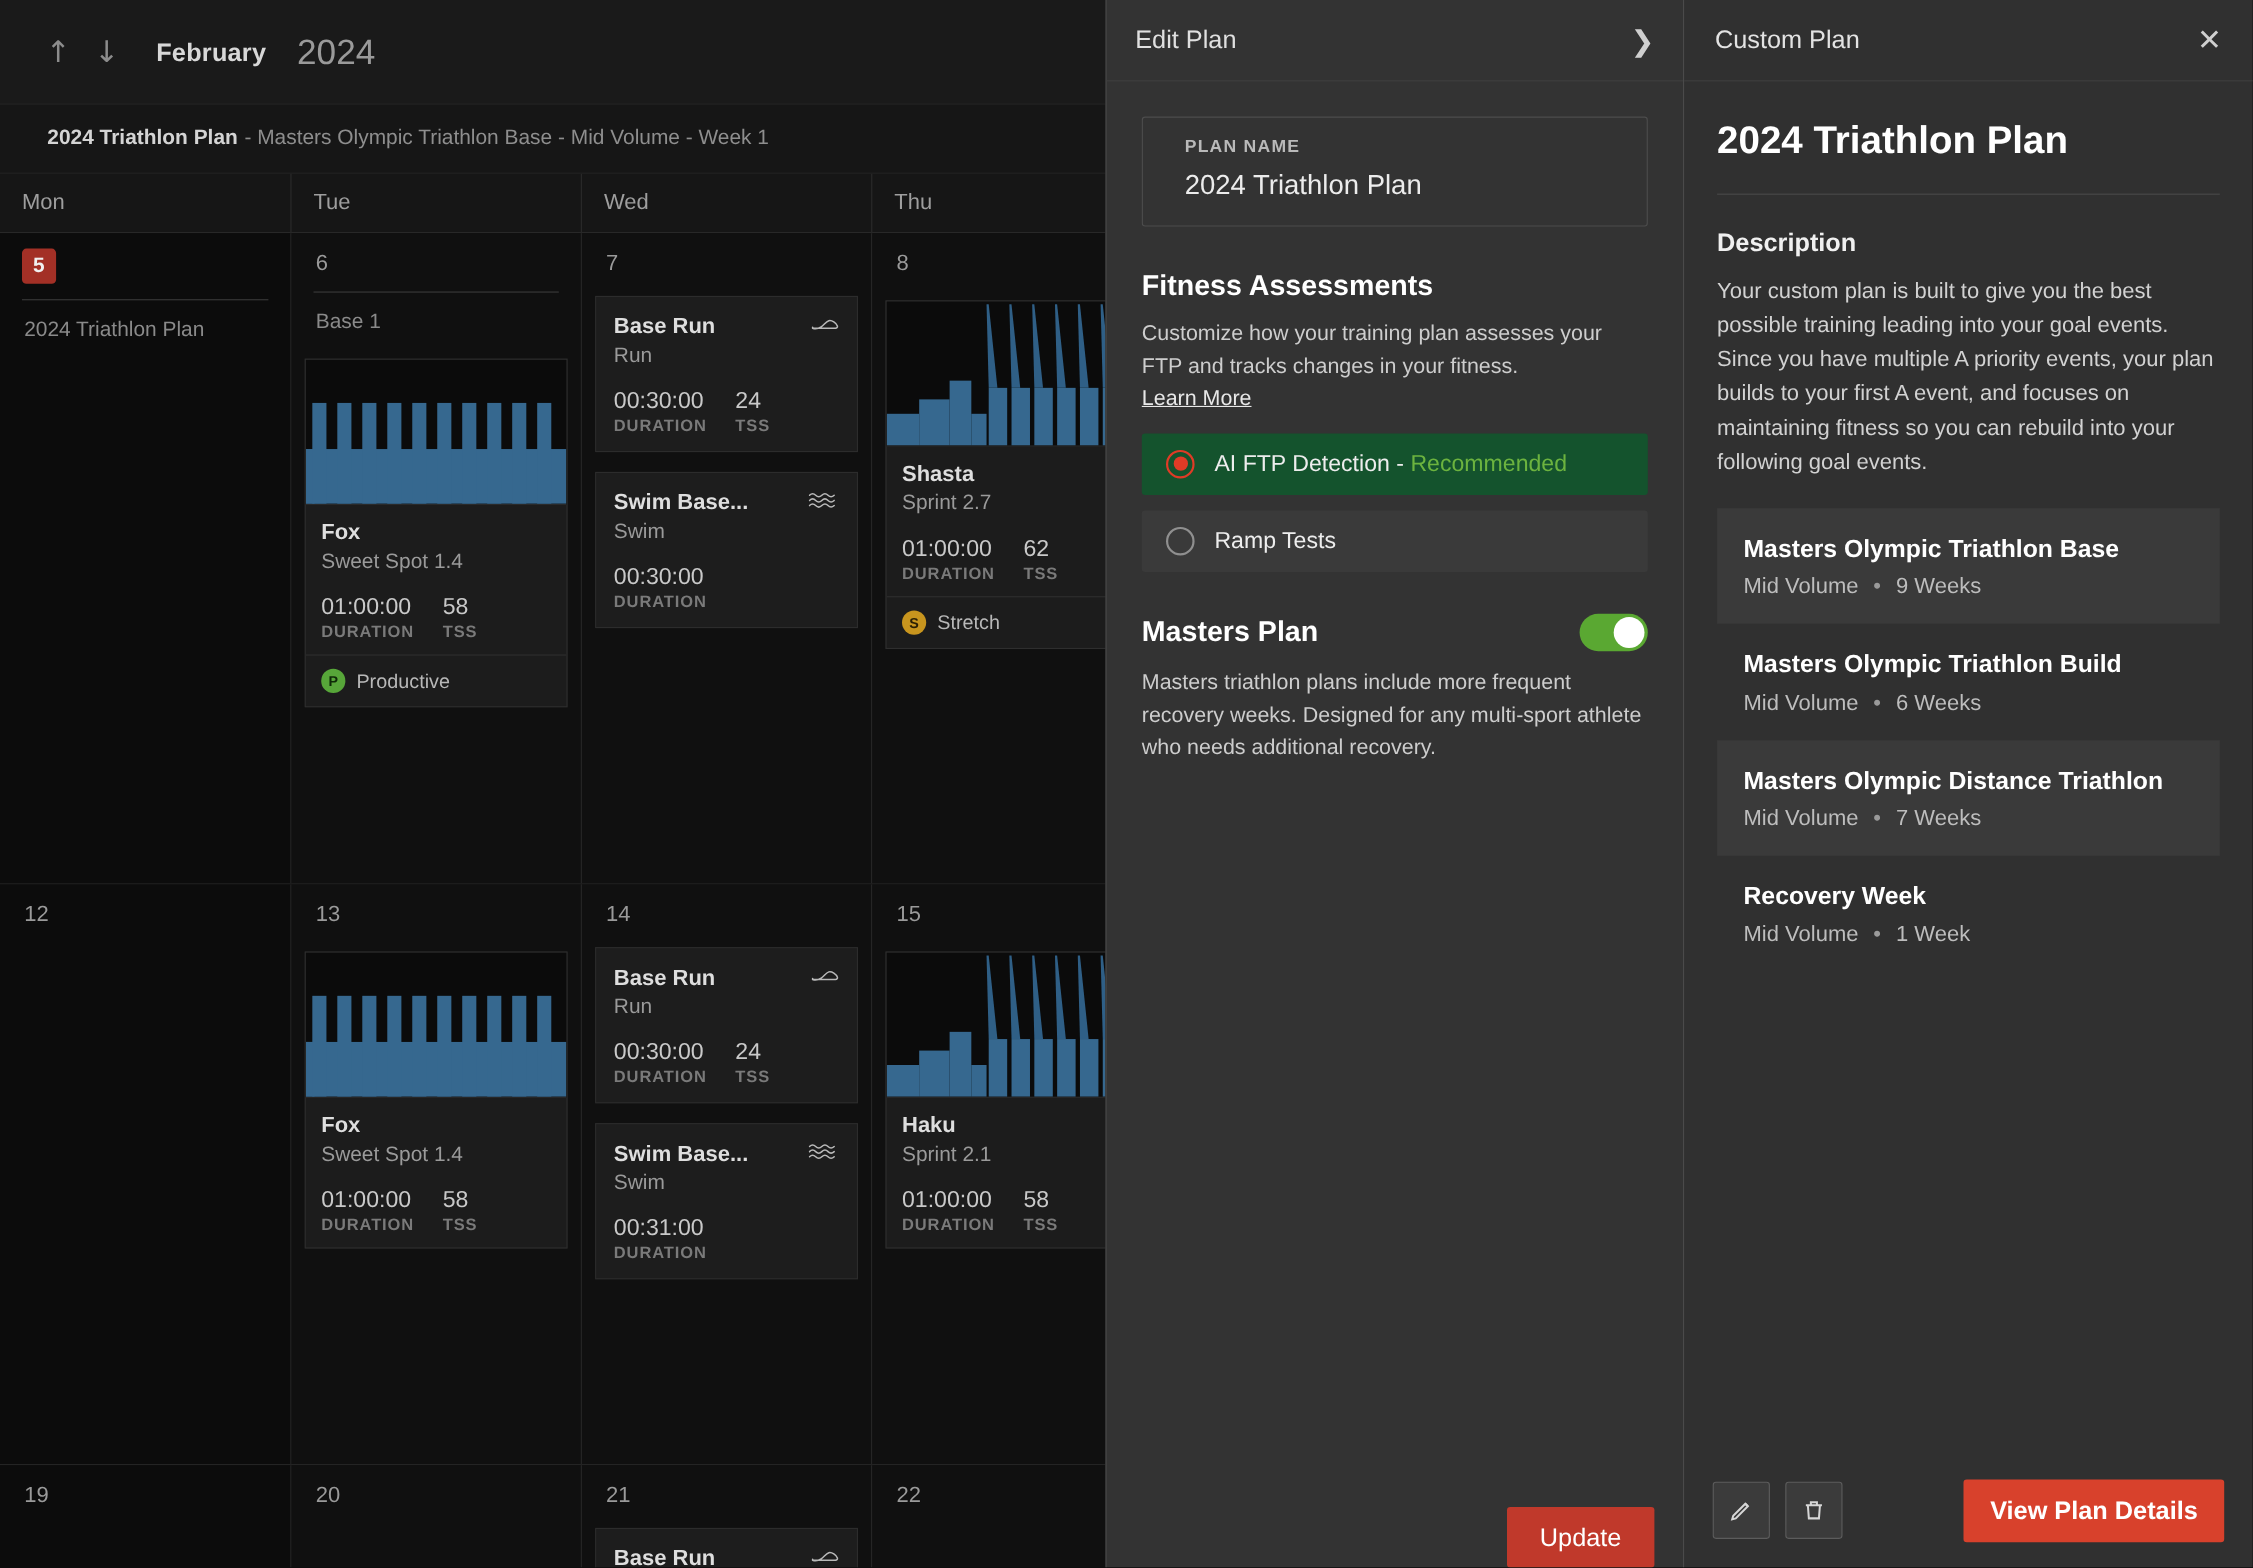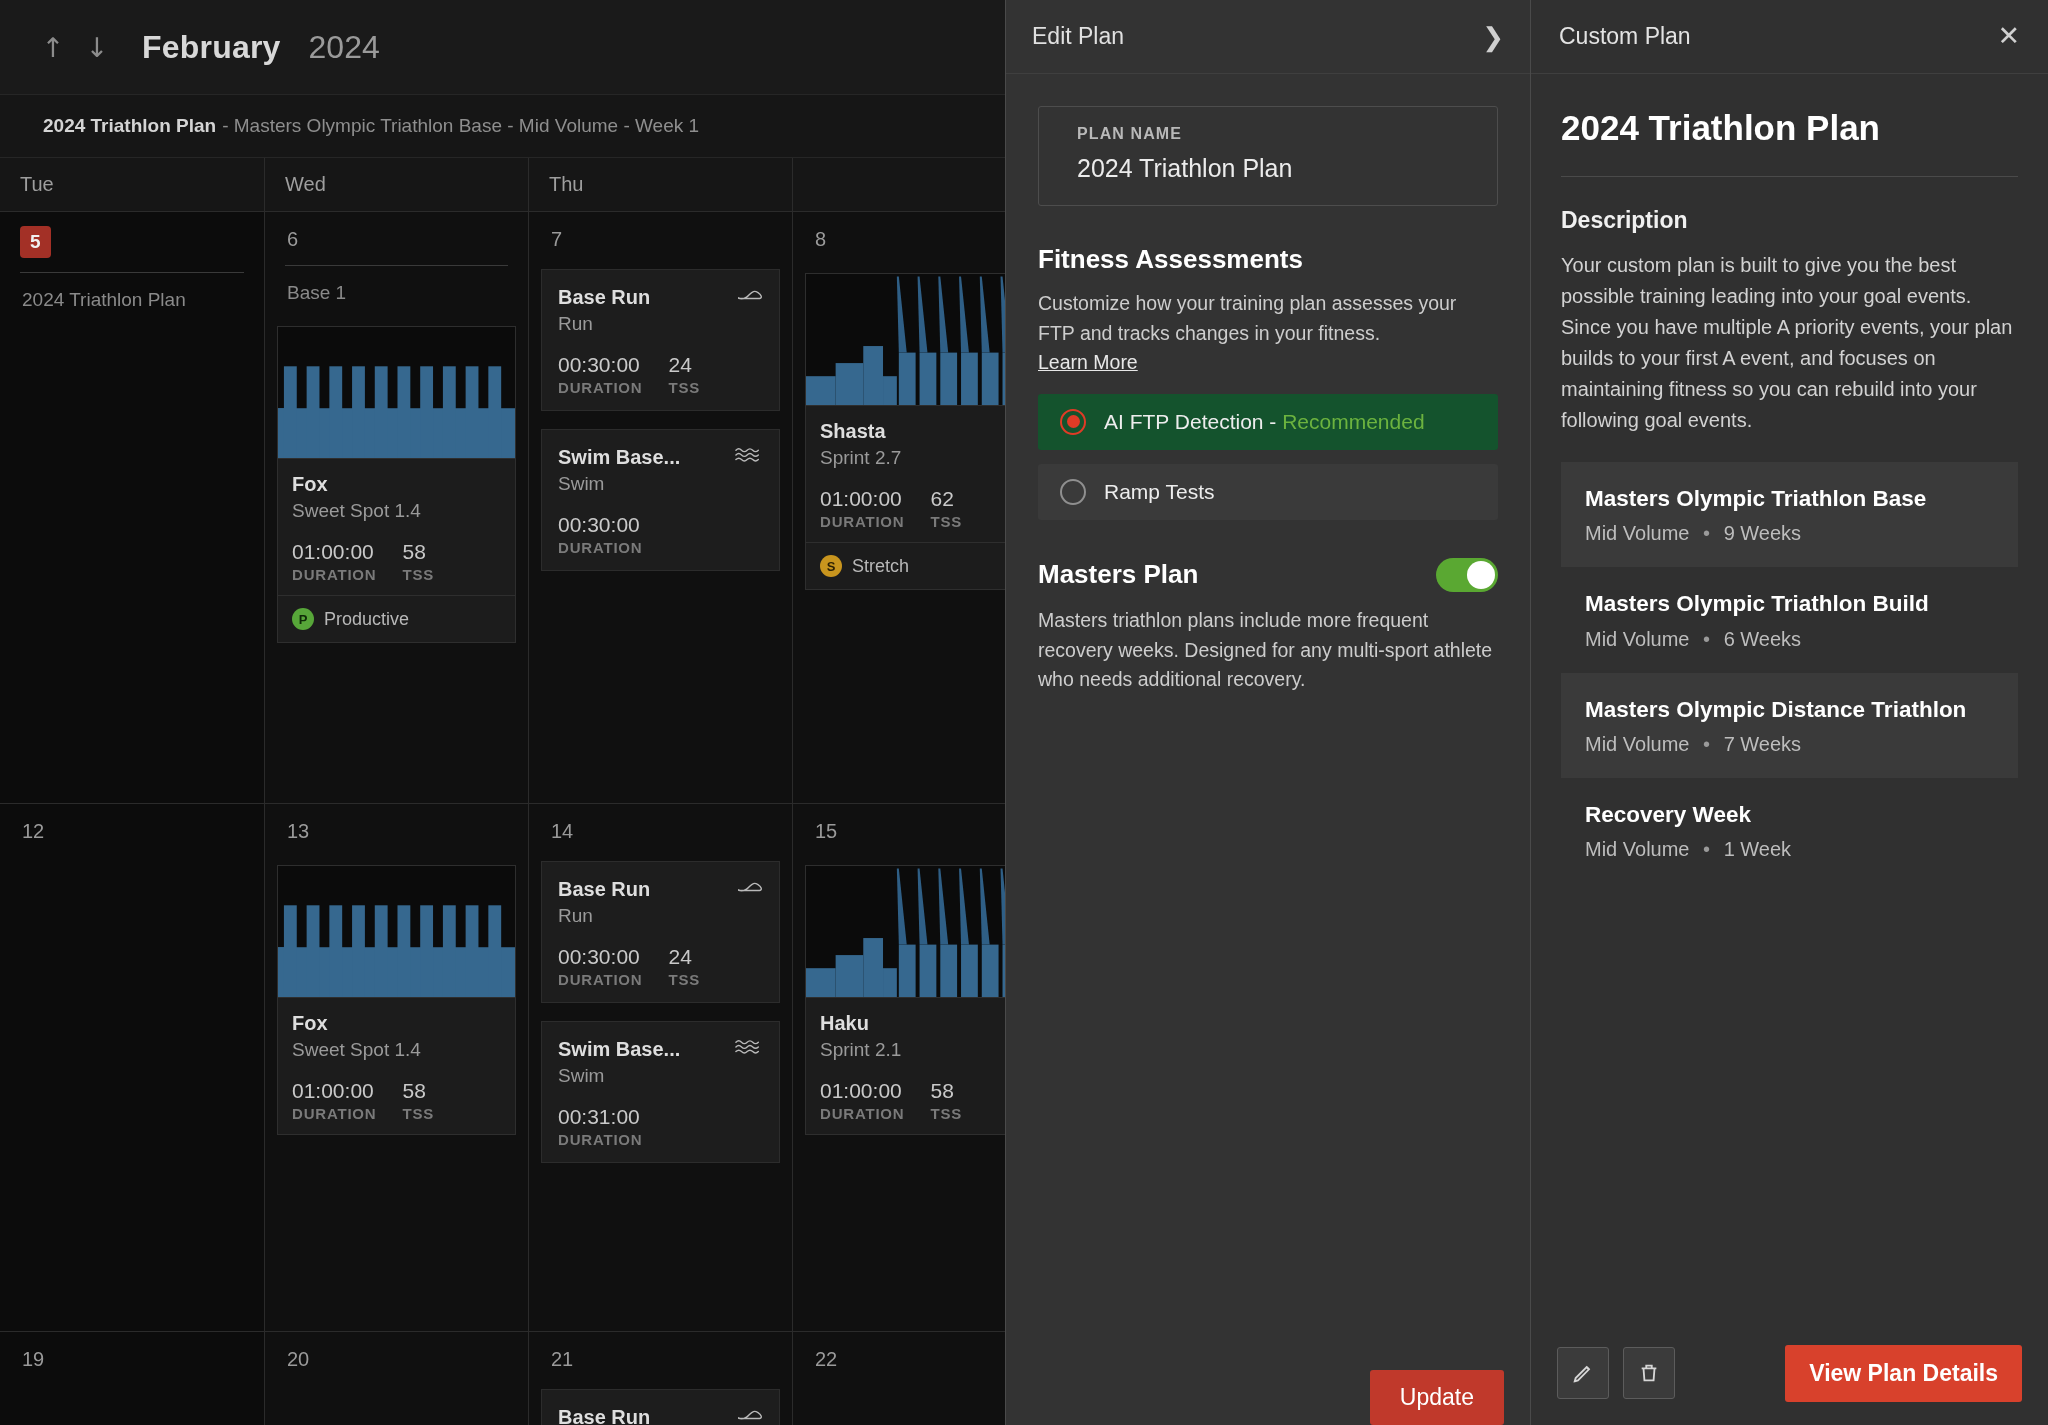--- a/index.html
+++ b/index.html
@@ -25,21 +25,21 @@
     display: flex; align-items: center;
     padding-left: 40px;
     background: #1a1a1a;
     gap: 18px;
   }
   .nav-arrow {
     font-size: 27px; color: #8c8c8c; line-height: 1;
     width: 26px; text-align: center; cursor: pointer;
     font-family: "DejaVu Sans", sans-serif;
   }
-  .month-title { font-size: 32px; font-weight: bold; color: #d8d8d8; margin-left: 14px; letter-spacing: .2px;}
+  .month-title { font-size: 23px; font-weight: bold; color: #d8d8d8; margin-left: 14px; letter-spacing: .2px;}
   .year-title { font-size: 32px; font-weight: normal; color: #9a9a9a; margin-left: 10px;}
 
   .plan-bar {
     height: 64px;
     display: flex; align-items: center;
     padding-left: 43px;
     background: #161616;
     border-top: 1px solid #262626;
     border-bottom: 1px solid #262626;
     font-size: 19px;
@@ -256,20 +256,21 @@
       <div class="month-title">February</div>
       <div class="year-title">2024</div>
     </div>
 
     <div class="plan-bar">
       <b>2024 Triathlon Plan</b>
       <span>- Masters Olympic Triathlon Base - Mid Volume - Week 1</span>
     </div>
 
     <div class="dow-row" id="dow-row">
+        <div class="dow">Mon</div>
         <div class="dow">Tue</div>
         <div class="dow">Wed</div>
         <div class="dow">Thu</div>
       </div>
 
     <div id="weeks-host">
         <div class="week week-1">
           <div class="day"><div class="daynum today">5</div><div class="day-rule"></div><div class="phase-label">2024 Triathlon Plan</div></div>
           <div class="day"><div class="daynum">6</div><div class="day-rule"></div><div class="phase-label">Base 1</div><div class="tile">
               <div class="graph">

